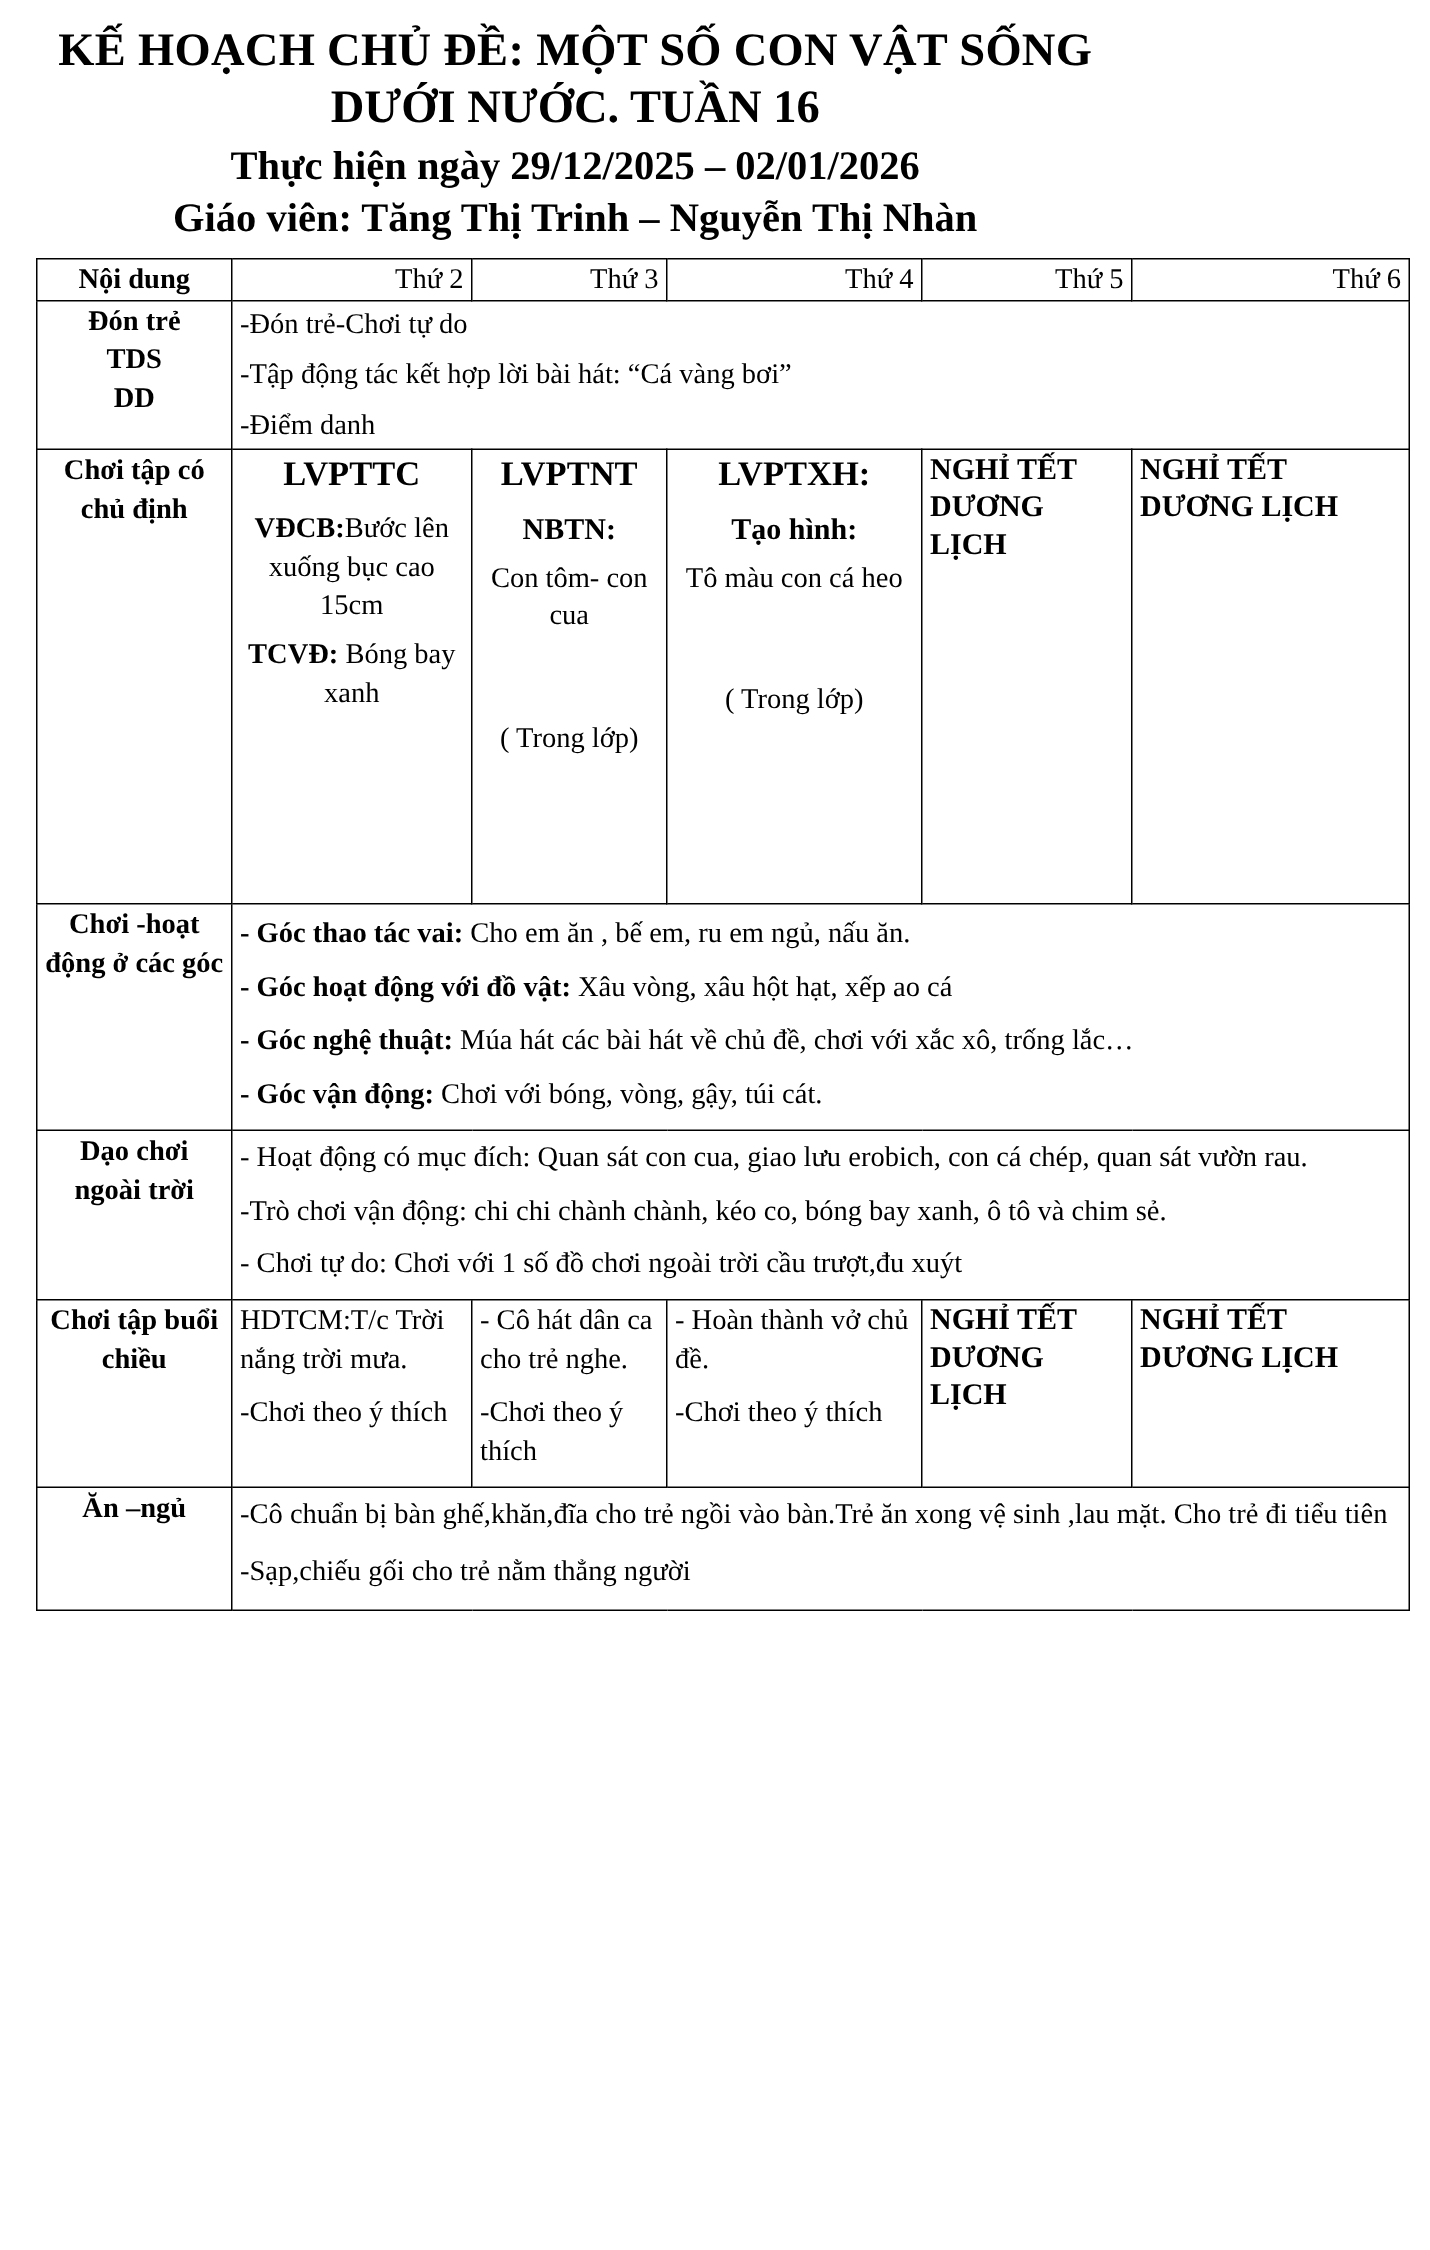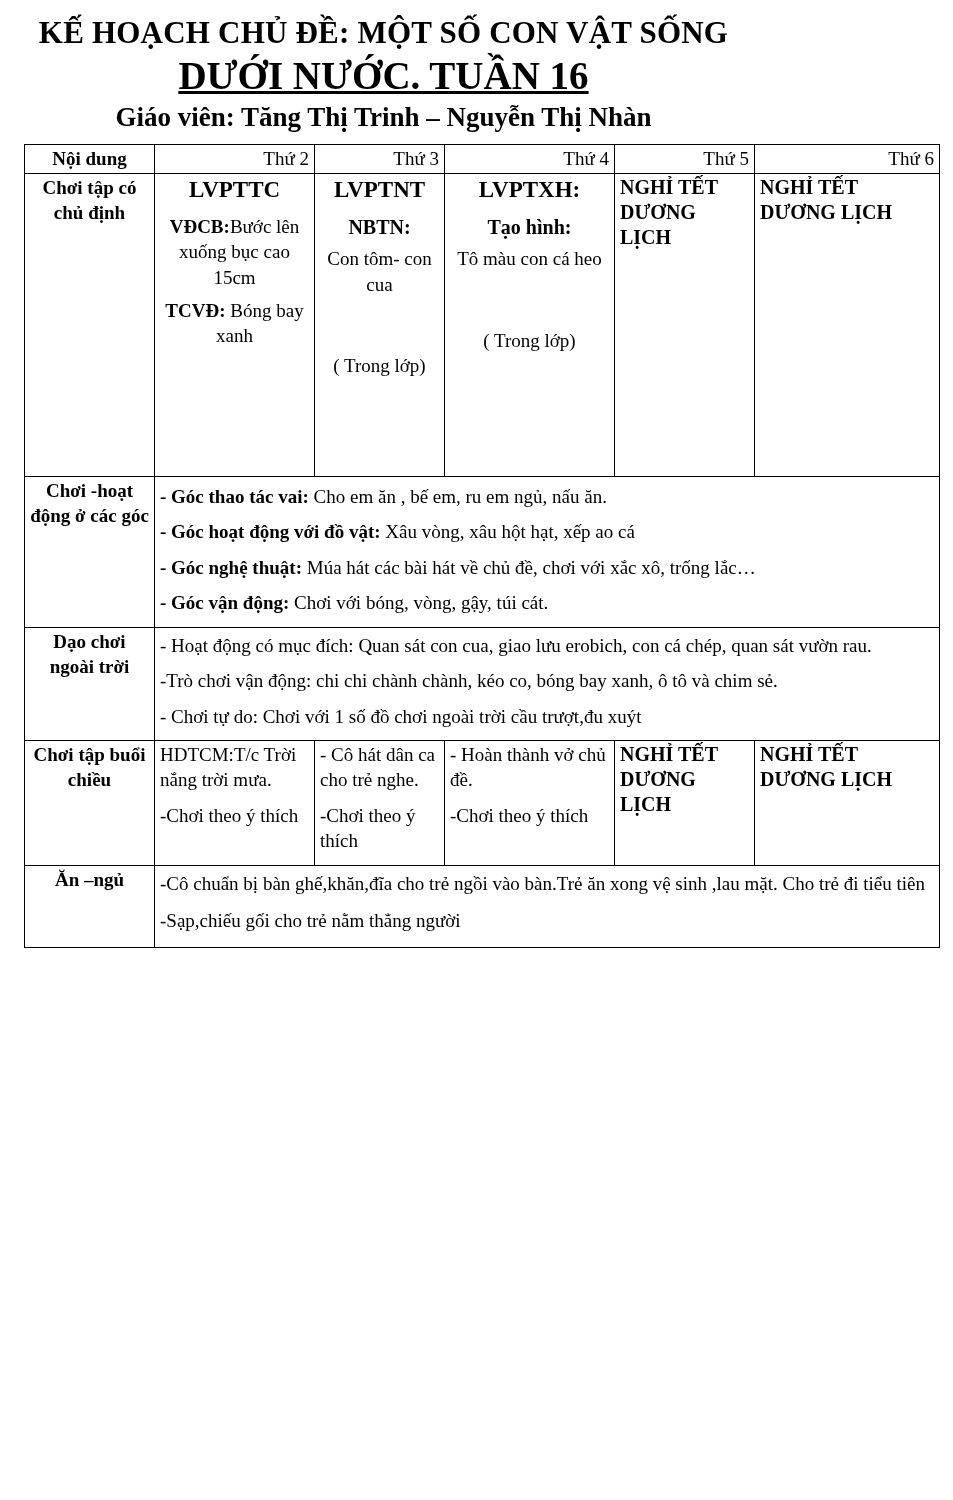--- a/index.html
+++ b/index.html
@@ -21,23 +21,22 @@
   .doc-header {
     text-align: center;
     line-height: 1.22;
   }
   .doc-header .line1 {
     font-size: 31px;
     font-weight: bold;
     letter-spacing: 0.2px;
   }
   .doc-header .line2 {
-    font-size: 39px;
-    font-weight: bold;
-    text-decoration: underline;
+    font-size: 31px;
+    font-weight: bold;
   }
   .doc-header .line3 {
     font-size: 27px;
     font-weight: bold;
     margin-top: 4px;
   }
   .doc-header .line4 {
     font-size: 27px;
     font-weight: bold;
     margin-top: 2px;
@@ -127,20 +126,21 @@
   .tall-row td { height: 300px; }
 </style>
 </head>
 <body>
 
 <div class="page">
 
   <div class="doc-header">
     <div class="line1">KẾ HOẠCH CHỦ ĐỀ: MỘT SỐ CON VẬT SỐNG</div>
     <div class="line2">DƯỚI NƯỚC. TUẦN 16</div>
+    <div class="line3">Thực hiện ngày 29/12/2025 – 02/01/2026</div>
     <div class="line4">Giáo viên: Tăng Thị Trinh – Nguyễn Thị Nhàn</div>
   </div>
 
   <table class="plan">
     <colgroup>
       <col class="col-label">
       <col class="col-d2">
       <col class="col-d3">
       <col class="col-d4">
       <col class="col-d5">
@@ -150,20 +150,32 @@
     <tbody>
         <tr>
       <td class="hdr-noidung">Nội dung</td>
       <td class="hdr-cell">Thứ 2</td>
       <td class="hdr-cell">Thứ 3</td>
       <td class="hdr-cell">Thứ 4</td>
       <td class="hdr-cell">Thứ 5</td>
       <td class="hdr-cell">Thứ 6</td>
     </tr>
 
+    <tr>
+      <td class="don-tre-label">
+        <div>Đón trẻ</div>
+        <div>TDS</div>
+        <div>DD</div>
+      </td>
+      <td colspan="5">
+        <div class="block-line">-Đón trẻ-Chơi tự do</div>
+        <div class="block-line">-Tập động tác kết hợp lời bài hát: “Cá vàng bơi”</div>
+        <div class="block-line">-Điểm danh</div>
+      </td>
+    </tr>
 
     <tr class="tall-row">
       <td class="rowlabel">Chơi tập có chủ định</td>
       <td>
         <div class="lvp-title">LVPTTC</div>
         <div class="lvp-body">
           <span class="b">VĐCB:</span><span>Bước lên xuống bục cao 15cm</span>
         </div>
         <div class="lvp-body" style="margin-top:8px;">
           <span class="b">TCVĐ:</span><span> Bóng bay xanh</span>

